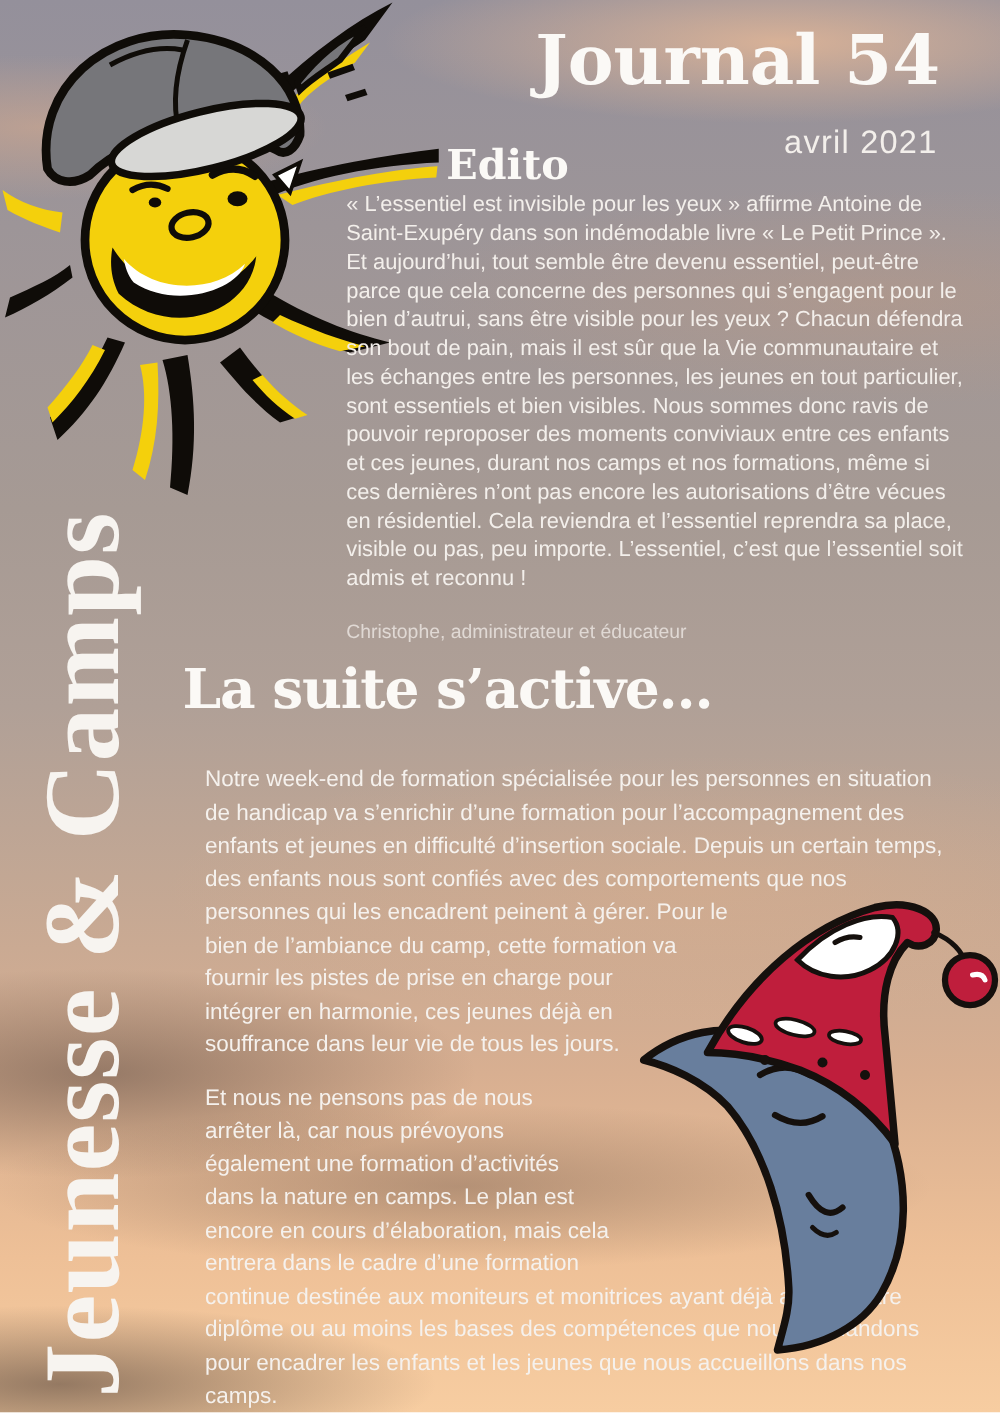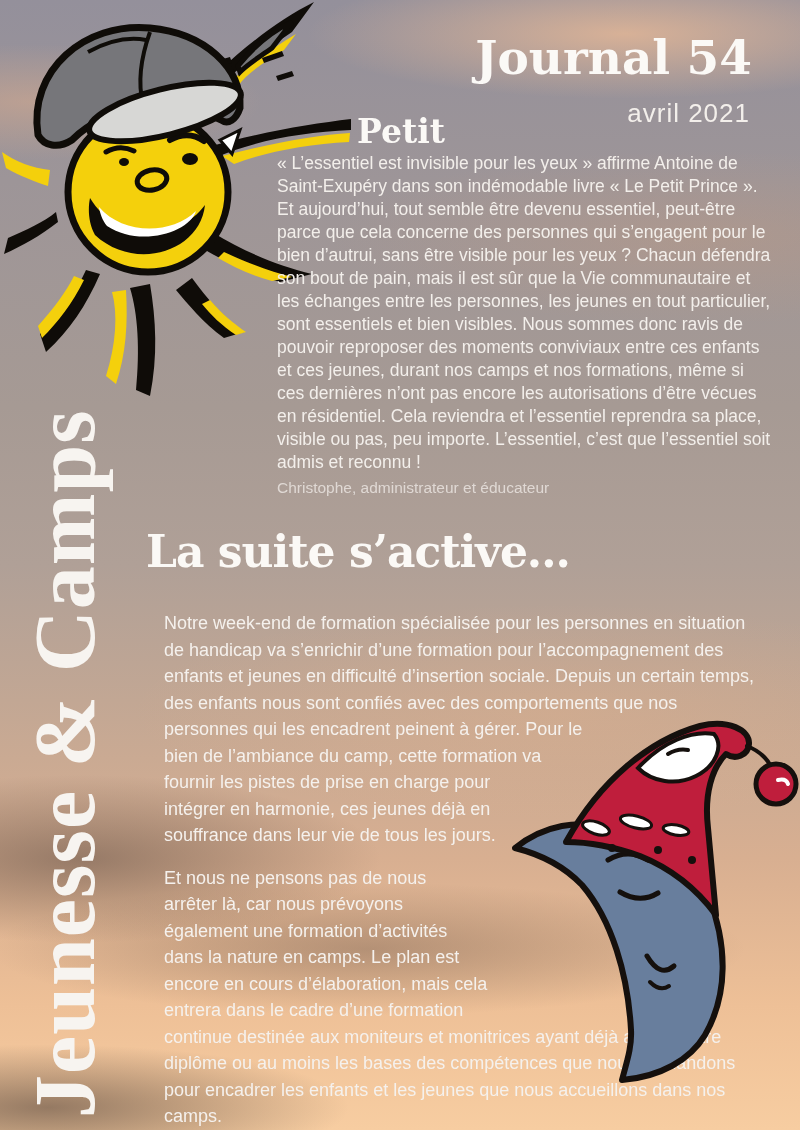--- a/index.html
+++ b/index.html
@@ -9,26 +9,26 @@
       radial-gradient(ellipse 440px 90px at 78% 3%, rgba(232,185,150,.80), rgba(232,185,150,0) 72%),
       radial-gradient(ellipse 320px 80px at 4% 9%, rgba(222,173,140,.50), rgba(222,173,140,0) 72%),
       radial-gradient(ellipse 520px 120px at 88% 21%, rgba(196,155,128,.38), rgba(196,155,128,0) 72%),
       radial-gradient(ellipse 600px 150px at 70% 63%, rgba(233,178,135,.30), rgba(233,178,135,0) 72%),
       radial-gradient(ellipse 430px 120px at 10% 76%, rgba(96,78,68,.55), rgba(96,78,68,0) 70%),
       radial-gradient(ellipse 540px 95px at 46% 84%, rgba(112,89,75,.42), rgba(112,89,75,0) 70%),
       radial-gradient(ellipse 430px 90px at 6% 98%, rgba(84,67,58,.60), rgba(84,67,58,0) 70%),
       linear-gradient(180deg,#94909b 0%,#9d9598 16%,#a69a94 36%,#b0a097 50%,#c2a794 62%,#d8af91 76%,#eec097 89%,#f7cda1 100%);
   }
   .hd{font-family:"DejaVu Serif","Liberation Serif",serif;font-weight:700;color:#fbf9f6;}
-  .journal-title{position:absolute;right:48px;top:34px;font-size:47px;letter-spacing:0px;line-height:1;}
+  .journal-title{position:absolute;right:48px;top:20px;font-size:55px;letter-spacing:0px;line-height:1;}
   .journal-date{position:absolute;right:50px;top:100px;font-size:26px;color:#f3efeb;letter-spacing:1px;line-height:1;}
   .edito-heading{position:absolute;left:357px;top:115px;font-size:33px;line-height:1;}
   .edito-col{position:absolute;left:277px;top:152px;width:495px;text-align:left;
     color:#f3efeb;font-size:17.5px;line-height:23px;}
-  .edito-signature{margin-top:2px;font-size:15.5px;color:rgba(238,233,229,.78);}
+  .edito-signature{margin-top:20px;font-size:15.5px;color:rgba(238,233,229,.78);}
   .suite-heading{position:absolute;left:146px;top:528px;font-size:44px;letter-spacing:-1px;line-height:1.1;text-align:right;}
   .suite-col{position:absolute;left:148px;top:594px;width:625px;color:#f5f1ed;
     font-size:18px;line-height:26.5px;text-align:left;}
   .suite-col p{margin:16px;}
   .moon-spacer{float:right;width:330px;height:420px;
     shape-outside:polygon(58% 34%, 100% 38%, 100% 100%, 22% 100%, 13% 72%, 26% 52%, 44% 41%);
     shape-margin:10px;}
   .site-block{margin-top:26px;}
   .site-url{color:#f5f1ed;text-decoration:none;}
   .vertical-title{position:absolute;left:22px;top:1118px;transform-origin:0 0;transform:rotate(-90deg);
@@ -89,21 +89,21 @@
       <path d="M88,52 C110,40 130,37 146,40" fill="none" stroke="#0f0c08" stroke-width="4"></path>
       <ellipse cx="165" cy="112" rx="78" ry="23" fill="#d7d7d5" stroke="#0f0c08" stroke-width="6" transform="rotate(-14 165 112)"></ellipse>
     </g>
   </svg>
 
   <div class="vertical-title">Jeunesse &amp; Camps</div>
 
   <div class="journal-title hd">Journal 54</div>
   <div class="journal-date">avril 2021</div>
 
-  <div class="edito-heading hd">Petit</div>
+  <div class="edito-heading hd">Edito</div>
   <div class="edito-col">
     <div class="edito-body">« L’essentiel est invisible pour les yeux » affirme Antoine de Saint-Exupéry dans son indémodable livre « Le Petit Prince ». Et aujourd’hui, tout semble être devenu essentiel, peut-être parce que cela concerne des personnes qui s’engagent pour le bien d’autrui, sans être visible pour les yeux ? Chacun défendra son bout de pain, mais il est sûr que la Vie communautaire et les échanges entre les personnes, les jeunes en tout particulier, sont essentiels et bien visibles. Nous sommes donc ravis de pouvoir reproposer des moments conviviaux entre ces enfants et ces jeunes, durant nos camps et nos formations, même si ces dernières n’ont pas encore les autorisations d’être vécues en résidentiel. Cela reviendra et l’essentiel reprendra sa place, visible ou pas, peu importe. L’essentiel, c’est que l’essentiel soit admis et reconnu !</div>
     <div class="edito-signature">Christophe, administrateur et éducateur</div>
   </div>
 
   <div class="suite-heading hd">La suite s’active...</div>
   <div class="suite-col">
     <div class="moon-spacer"></div>
     <p>Notre week-end de formation spécialisée pour les personnes en situation de handicap va s’enrichir d’une formation pour l’accompagnement des enfants et jeunes en difficulté d’insertion sociale. Depuis un certain temps, des enfants nous sont confiés avec des comportements que nos personnes qui les encadrent peinent à gérer. Pour le bien de l’ambiance du camp, cette formation va fournir les pistes de prise en charge pour intégrer en harmonie, ces jeunes déjà en souffrance dans leur vie de tous les jours.</p>
     <p>Et nous ne pensons pas de nous arrêter là, car nous prévoyons également une formation d’activités dans la nature en camps. Le plan est encore en cours d’élaboration, mais cela entrera dans le cadre d’une formation continue destinée aux moniteurs et monitrices ayant déjà acquis notre diplôme ou au moins les bases des compétences que nous demandons pour encadrer les enfants et les jeunes que nous accueillons dans nos camps.</p>

